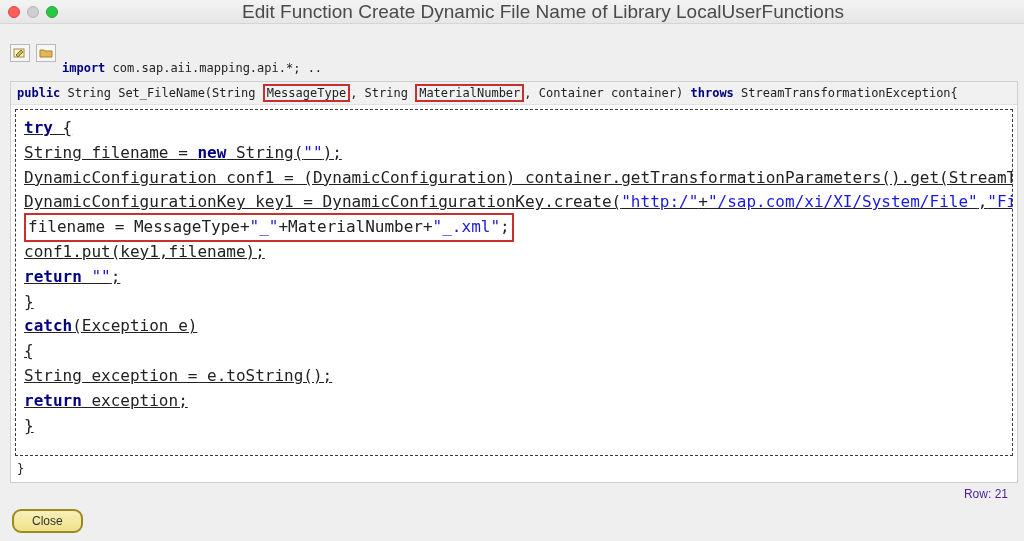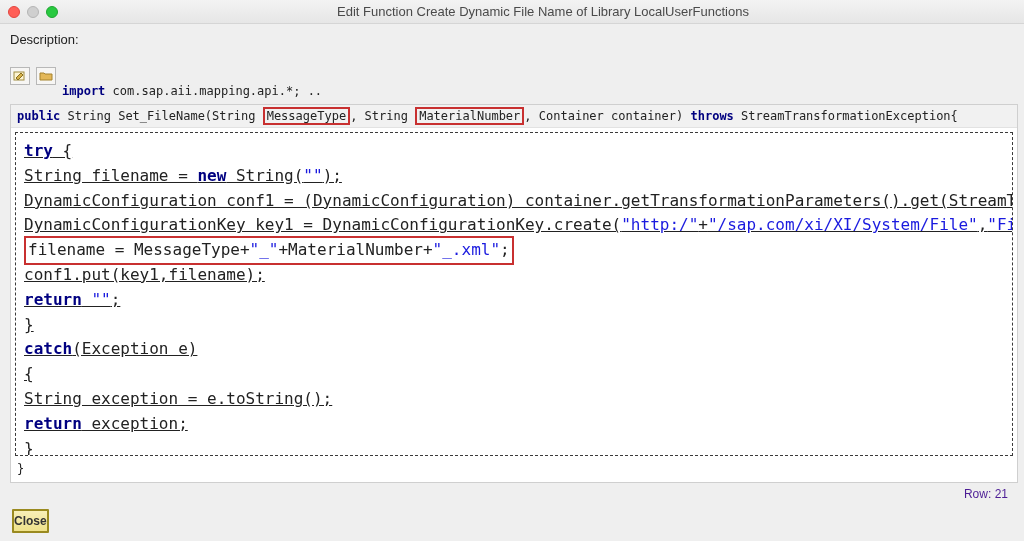--- a/index.html
+++ b/index.html
@@ -4,57 +4,56 @@
 <style>
   * { box-sizing: border-box; }
   html, body { margin:0; padding:0; font-family: "Lucida Grande","Segoe UI",Arial,sans-serif; font-size:12px; color:#222; background:#efefef; }
   .window { width:1024px; height:541px; background:#efefef; position:relative; display:flex; flex-direction:column; }
   .titlebar { height:24px; background:linear-gradient(#f3f3f3,#e6e6e6); display:flex; align-items:center; padding:0 8px; border-bottom:1px solid #d5d5d5; }
   .traffic { display:flex; gap:7px; margin-right:12px; }
   .tl { width:12px; height:12px; border-radius:50%; }
   .tl.red{background:#ff5f57;border:1px solid #e24640;}
   .tl.yellow{background:#cfcfcf;border:1px solid #b5b5b5;}
   .tl.green{background:#28c940;border:1px solid #1fa631;}
-  .title { flex:1; text-align:center; font-size:13px; color:#4a4a4a; }
+  .title { flex:1; text-align:center; font-size:19px; color:#4a4a4a; }
   .content { flex:1; padding:4px 6px 0 6px; display:flex; flex-direction:column; overflow:hidden; }
   .desc-label { font-size:13px; color:#222; padding:4px 0 4px 4px; }
   .toolbar-row { display:flex; align-items:center; gap:6px; padding:2px 4px; }
   .tool-icon { width:20px; height:18px; border:1px solid #b8b8b8; background:#f7f6f4; display:inline-flex; align-items:center; justify-content:center; }
   .tool-icon svg { display:block; }
   .import-line { font-family: Menlo, Consolas, monospace; font-size:12px;margin-top:31px; }
   .kw { color:#000080; font-weight:bold; }
   .code-outer { flex:1; border:1px solid #cfcfcf; background:#fff; margin:4px 0 2px 4px; display:flex; flex-direction:column; overflow:hidden; }
   .sig-line { font-family: Menlo, Consolas, monospace; font-size:12px; padding:4px 6px; background:#f1f1f1; border-bottom:1px solid #e2e2e2; white-space:nowrap; overflow:hidden; text-overflow:ellipsis; }
   .code-body-wrap { flex:1; padding:4px; overflow:hidden; }
   .code-body { height:100%; border:1px dashed #3a3a3a; padding:6px 8px; font-family: Menlo, Consolas, monospace; font-size:16px; line-height:1.55; color:#222; overflow:hidden; white-space:pre;text-decoration:underline; }
   .code-line { display:block; }
   .str { color:#1a1adf; }
   .hl { border:2px solid #c83030; padding:0 2px; margin:-2px 0; display:inline-block; }
   .close-brace { font-family: Menlo, Consolas, monospace; font-size:12px; padding:2px 6px 6px 6px; }
   .status { text-align:right; font-size:12px; padding:2px 10px 4px 0; color:#4c1d95; }
   .footer { padding:4px 6px 8px 6px; }
-  .close-btn { border:2px solid #9a8a20; background:linear-gradient(#f7efb8,#efe28a); padding:3px 0; font-size:12px; font-weight:bold; color:#333; cursor:pointer; border-radius:1px; }
+  .close-btn { border:2px solid #9a8a20; background:linear-gradient(#f7efb8,#efe28a); padding:3px 18px; font-size:12px; font-weight:normal; color:#333; cursor:pointer; border-radius:9px; }
 </style>
 </head>
 <body>
 
 <div class="window">
 
   <div class="titlebar">
     <div class="traffic">
       <div class="tl red"></div>
       <div class="tl yellow"></div>
       <div class="tl green"></div>
     </div>
     <div class="title">Edit Function Create Dynamic File Name of Library LocalUserFunctions</div>
   </div>
 
   <div class="content">
 
-    <div class="desc-label">Description:</div>
 
     <div class="toolbar-row">
       <span class="tool-icon">
         <svg width="14" height="12" viewBox="0 0 14 12">
             <rect x="1" y="2" width="10" height="8" fill="#fdf4d2" stroke="#a08c40"></rect>
             <path d="M3 8 L8 3 L10 5 L5 10 Z" fill="#d6b24a" stroke="#8a6f20"></path>
           </svg>
       </span>
       <span class="tool-icon">
         <svg width="14" height="12" viewBox="0 0 14 12">

